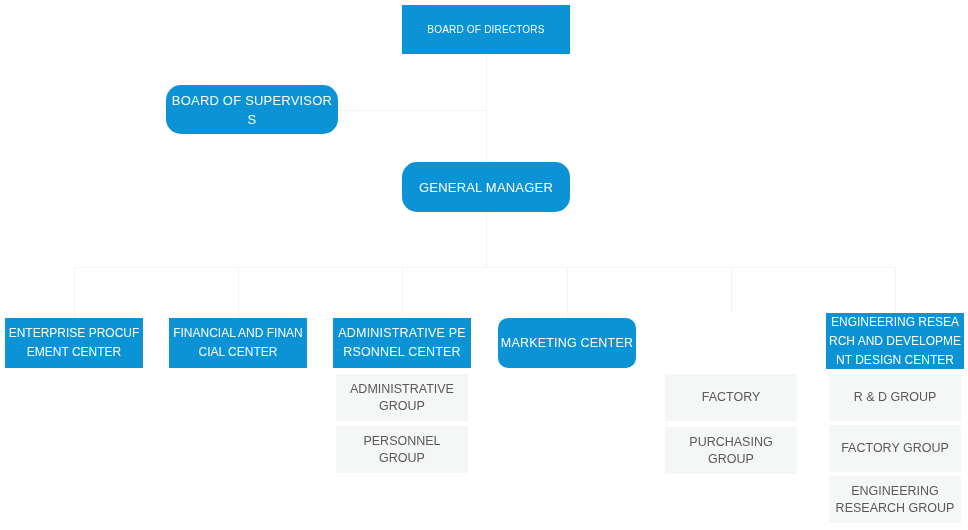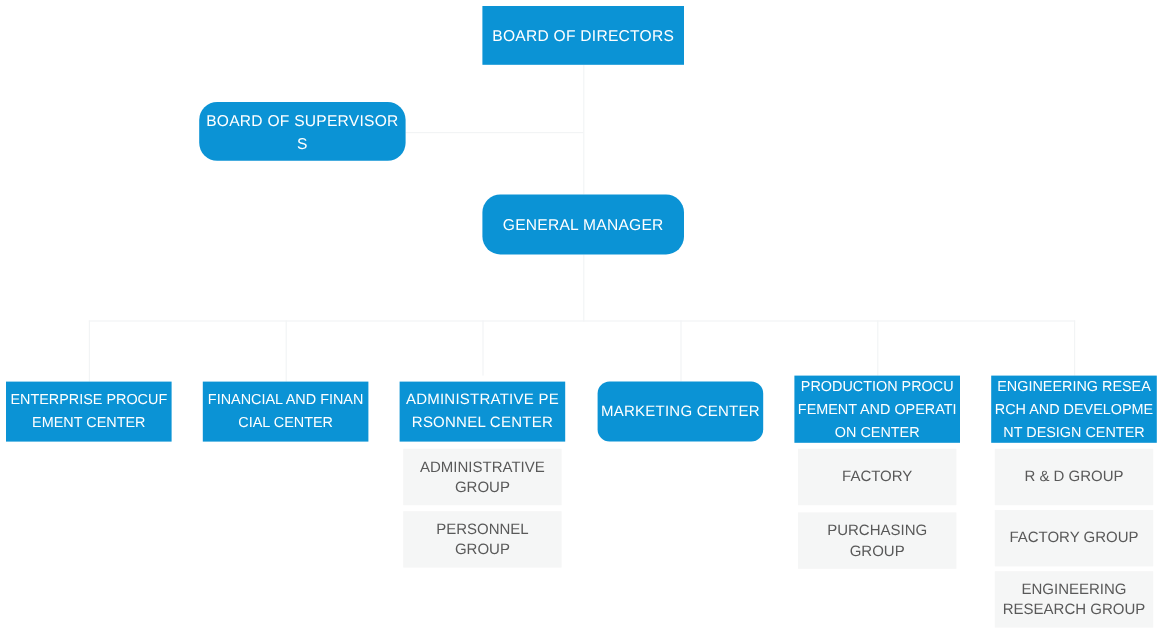--- a/index.html
+++ b/index.html
@@ -45,21 +45,21 @@
   .node-label {
     display: block;
     width: 100%;
     word-break: break-all;
     overflow-wrap: break-word;
     padding: 0 2px;
     box-sizing: border-box;
   }
 
   
-  .tier-top   { font-size: 13px; }
+  .tier-top   { font-size: 10px; }
   .tier-mid   { font-size: 13px; border-radius: 15px; }
   .tier-unit  { font-size: 12.5px; }
   .tier-unit.narrow { font-size: 12px; letter-spacing: 0; }
 
   
   .subnode {
     position: absolute;
     background: #f5f6f6;
     color: #595959;
     font-size: 12.5px;
@@ -118,23 +118,20 @@
   </div>
 
   <div class="node tier-unit" style="left:333px; top:318px; width:138px; height:50px;">
     <span class="node-label">ADMINISTRATIVE PERSONNEL CENTER</span>
   </div>
 
   <div class="node tier-unit" style="left:498px; top:318px; width:138px; height:50px;border-radius:10px;">
     <span class="node-label">MARKETING CENTER</span>
   </div>
 
-  <div class="node tier-unit narrow" style="left:662px; top:313px; width:138px; height:56px;">
-    <span class="node-label">PRODUCTION PROCUFEMENT AND OPERATION CENTER</span>
-  </div>
 
   <div class="node tier-unit narrow" style="left:826px; top:313px; width:138px; height:56px;">
     <span class="node-label">ENGINEERING RESEARCH AND DEVELOPMENT DESIGN CENTER</span>
   </div>
 
   <div class="subnode" style="left:336px; top:374px; width:132px; height:47px;">
     <span class="subnode-label">ADMINISTRATIVE GROUP</span>
   </div>
   <div class="subnode" style="left:336px; top:426px; width:132px; height:47px;">
     <span class="subnode-label">PERSONNEL GROUP</span>

